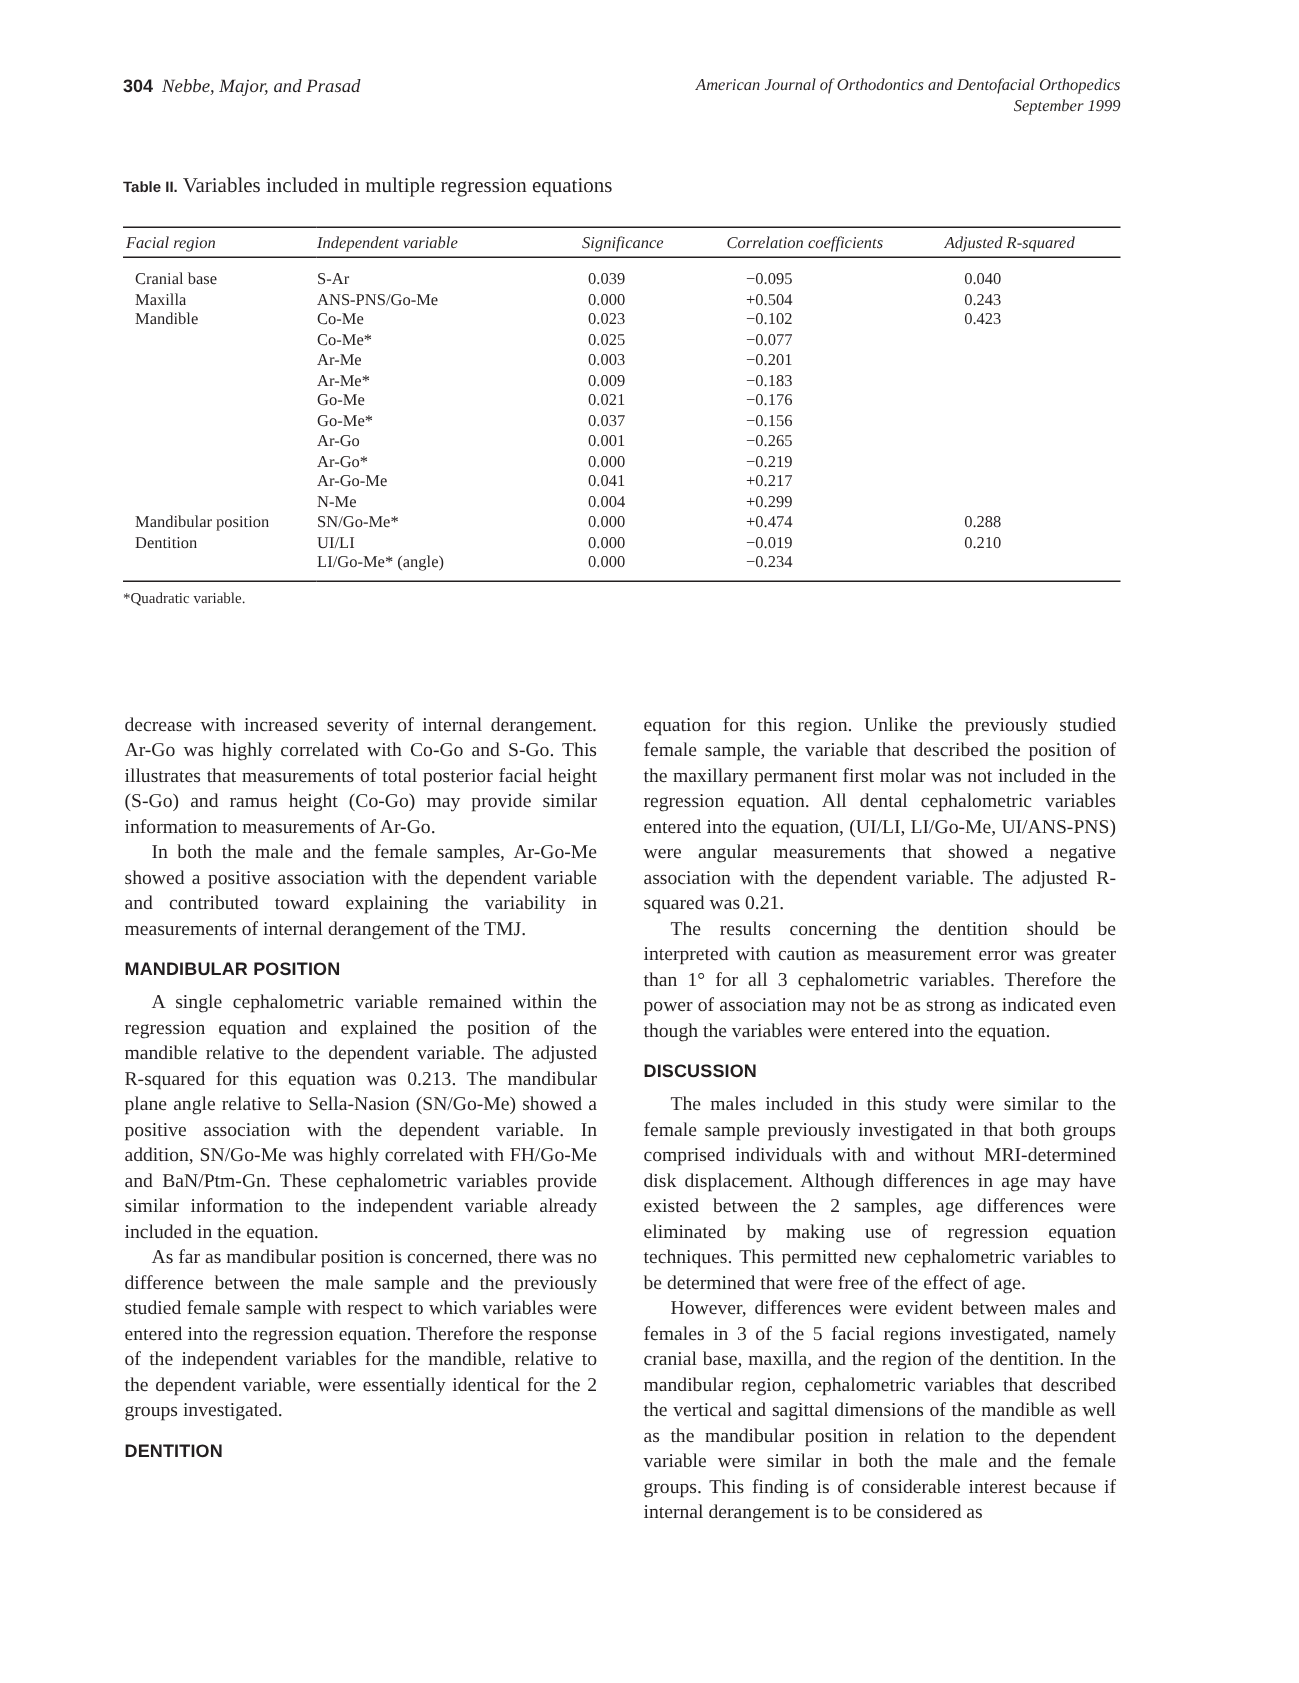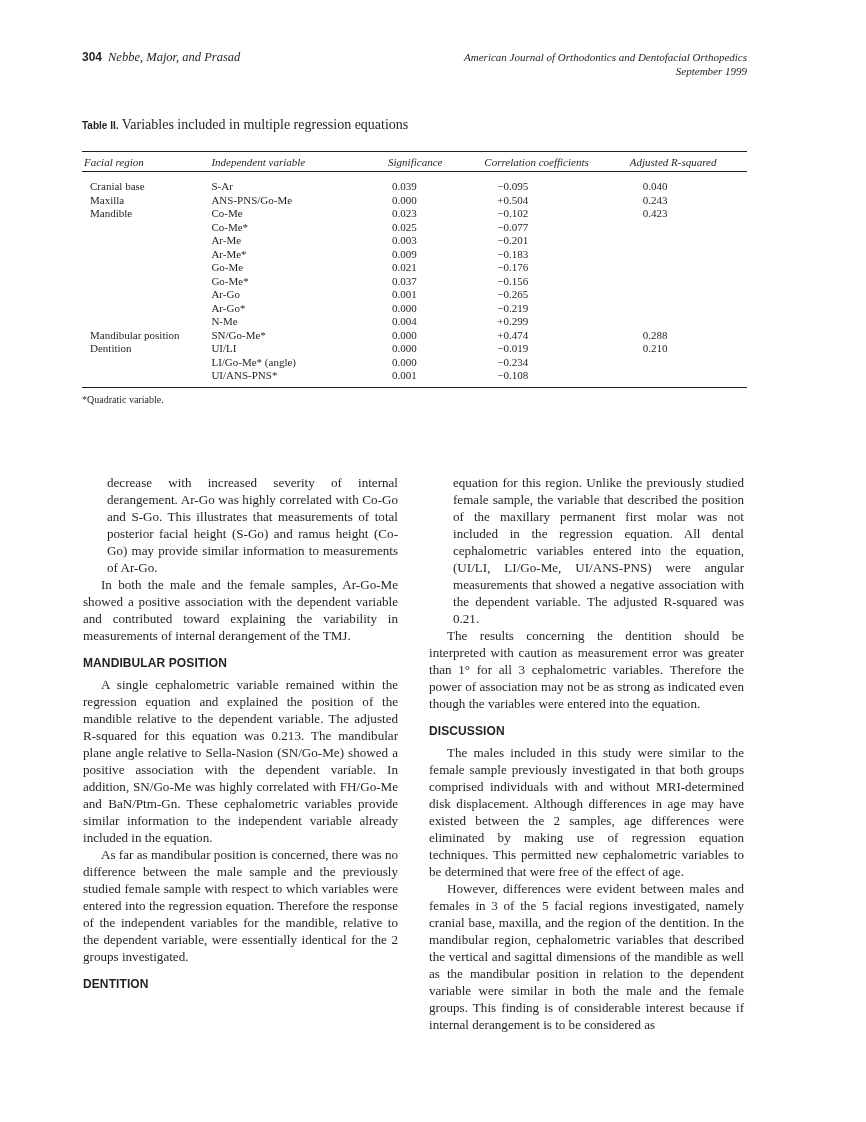--- a/index.html
+++ b/index.html
@@ -34,21 +34,21 @@
   th.c1 { padding-left: 2px !important; }
   td.c3 { padding-left: 4px !important; }
   td.c4 { padding-left: 13px !important; }
   td.c5 { padding-left: 13px !important; }
   .footnote { font-size: 10px; margin-top: 6px; }
 
   .col { position: absolute; top: 474px; width: 315px; font-size: 13.1px; line-height: 17px; text-align: justify; }
   .col.left { left: 83px; }
   .col.right { left: 429px; }
   .col p { margin: 0; text-indent: 18px; }
-  .col p.noindent { text-indent: 0; margin-left: 24px; }
+  .col p.noindent { text-indent: 0; }
   .col h3 {
     font-family: "Liberation Sans", "DejaVu Sans", sans-serif; font-weight: bold;
     font-size: 12px; margin: 12px 0 6px 0; line-height: 14px; letter-spacing: 0.1px;
   }
 </style>
 </head>
 <body>
 
 <div class="page-header">
   <div class="hdr-left">
@@ -142,20 +142,27 @@
         </tr>
         <tr>
           <td class="c1"></td>
           <td class="c2">Ar-Go*</td>
           <td class="c3">0.000</td>
           <td class="c4">−0.219</td>
           <td class="c5"></td>
         </tr>
         <tr>
           <td class="c1"></td>
+          <td class="c2">Ar-Go-Me</td>
+          <td class="c3">0.041</td>
+          <td class="c4">+0.217</td>
+          <td class="c5"></td>
+        </tr>
+        <tr>
+          <td class="c1"></td>
           <td class="c2">N-Me</td>
           <td class="c3">0.004</td>
           <td class="c4">+0.299</td>
           <td class="c5"></td>
         </tr>
         <tr>
           <td class="c1">Mandibular position</td>
           <td class="c2">SN/Go-Me*</td>
           <td class="c3">0.000</td>
           <td class="c4">+0.474</td>
@@ -166,27 +173,20 @@
           <td class="c2">UI/LI</td>
           <td class="c3">0.000</td>
           <td class="c4">−0.019</td>
           <td class="c5">0.210</td>
         </tr>
         <tr>
           <td class="c1"></td>
           <td class="c2">LI/Go-Me* (angle)</td>
           <td class="c3">0.000</td>
           <td class="c4">−0.234</td>
-          <td class="c5"></td>
-        </tr>
-        <tr>
-          <td class="c1"></td>
-          <td class="c2">UI/ANS-PNS*</td>
-          <td class="c3">0.001</td>
-          <td class="c4">−0.108</td>
           <td class="c5"></td>
         </tr>
       </tbody>
   </table>
   <div class="footnote">*Quadratic variable.</div>
 </div>
 
 <div class="col left">
   <p class="noindent">decrease with increased severity of internal derangement. Ar-Go was highly correlated with Co-Go and S-Go. This illustrates that measurements of total posterior facial height (S-Go) and ramus height (Co-Go) may provide similar information to measurements of Ar-Go.</p>
   <p>In both the male and the female samples, Ar-Go-Me showed a positive association with the dependent variable and contributed toward explaining the variability in measurements of internal derangement of the TMJ.</p>

